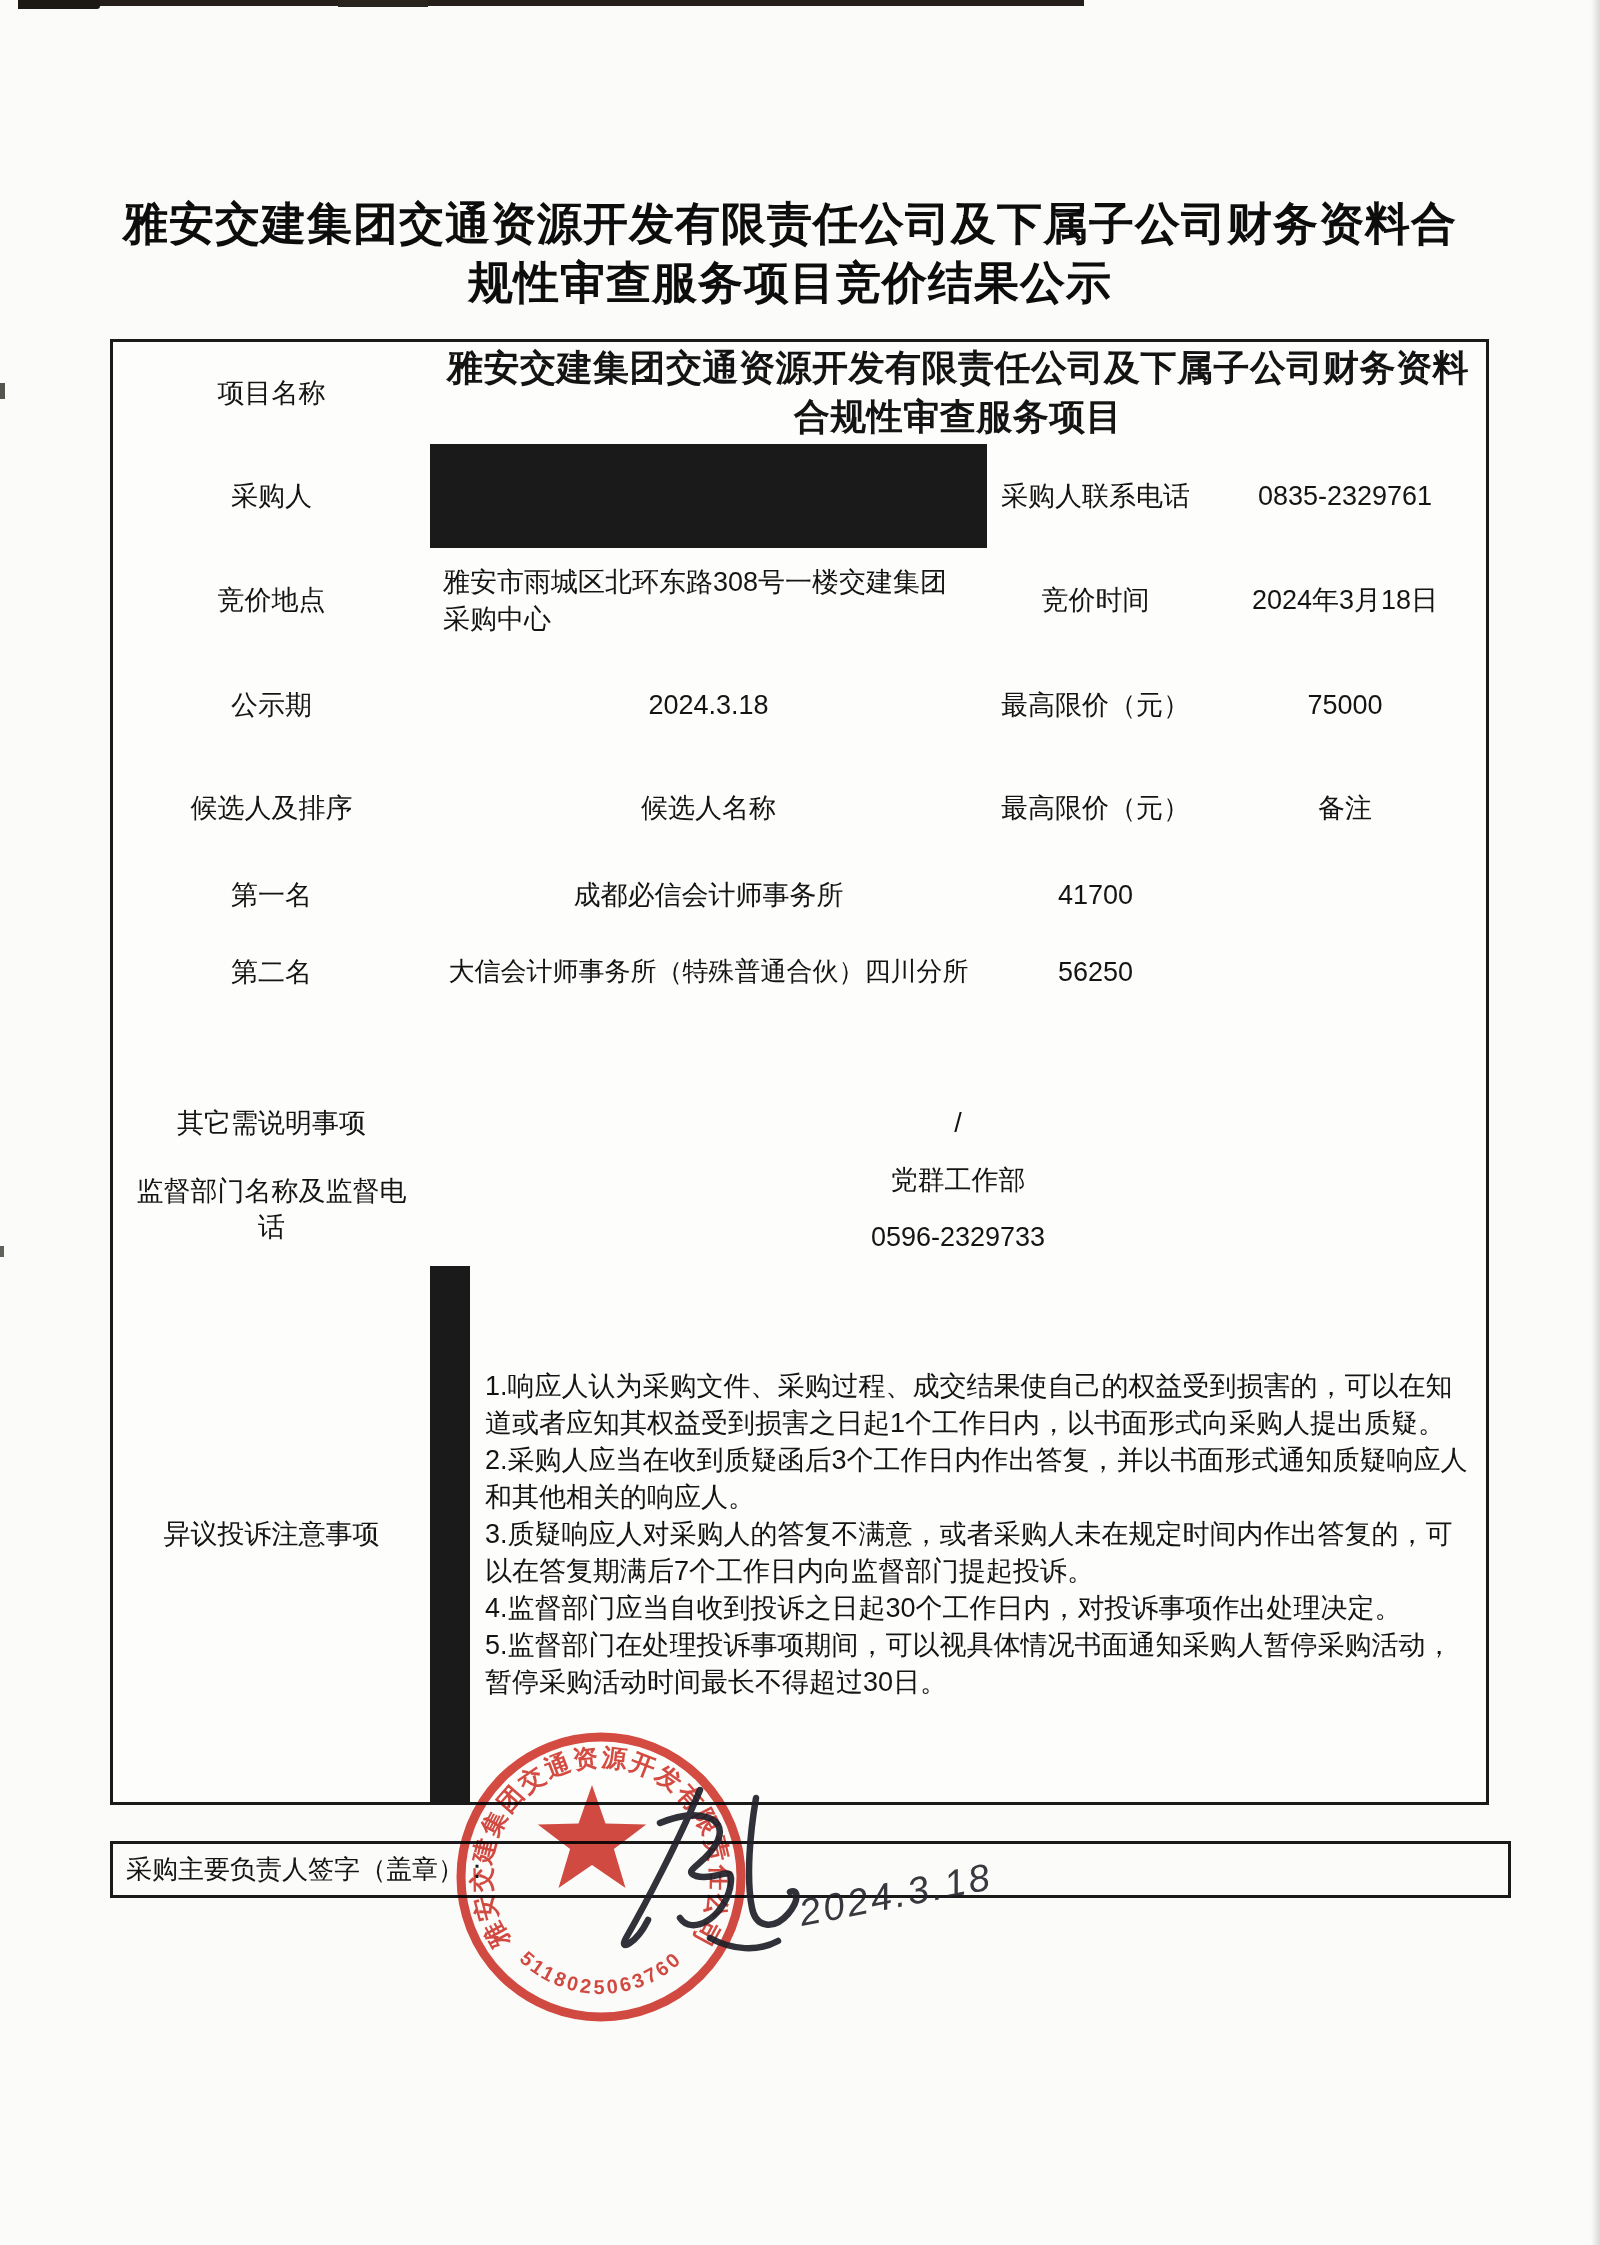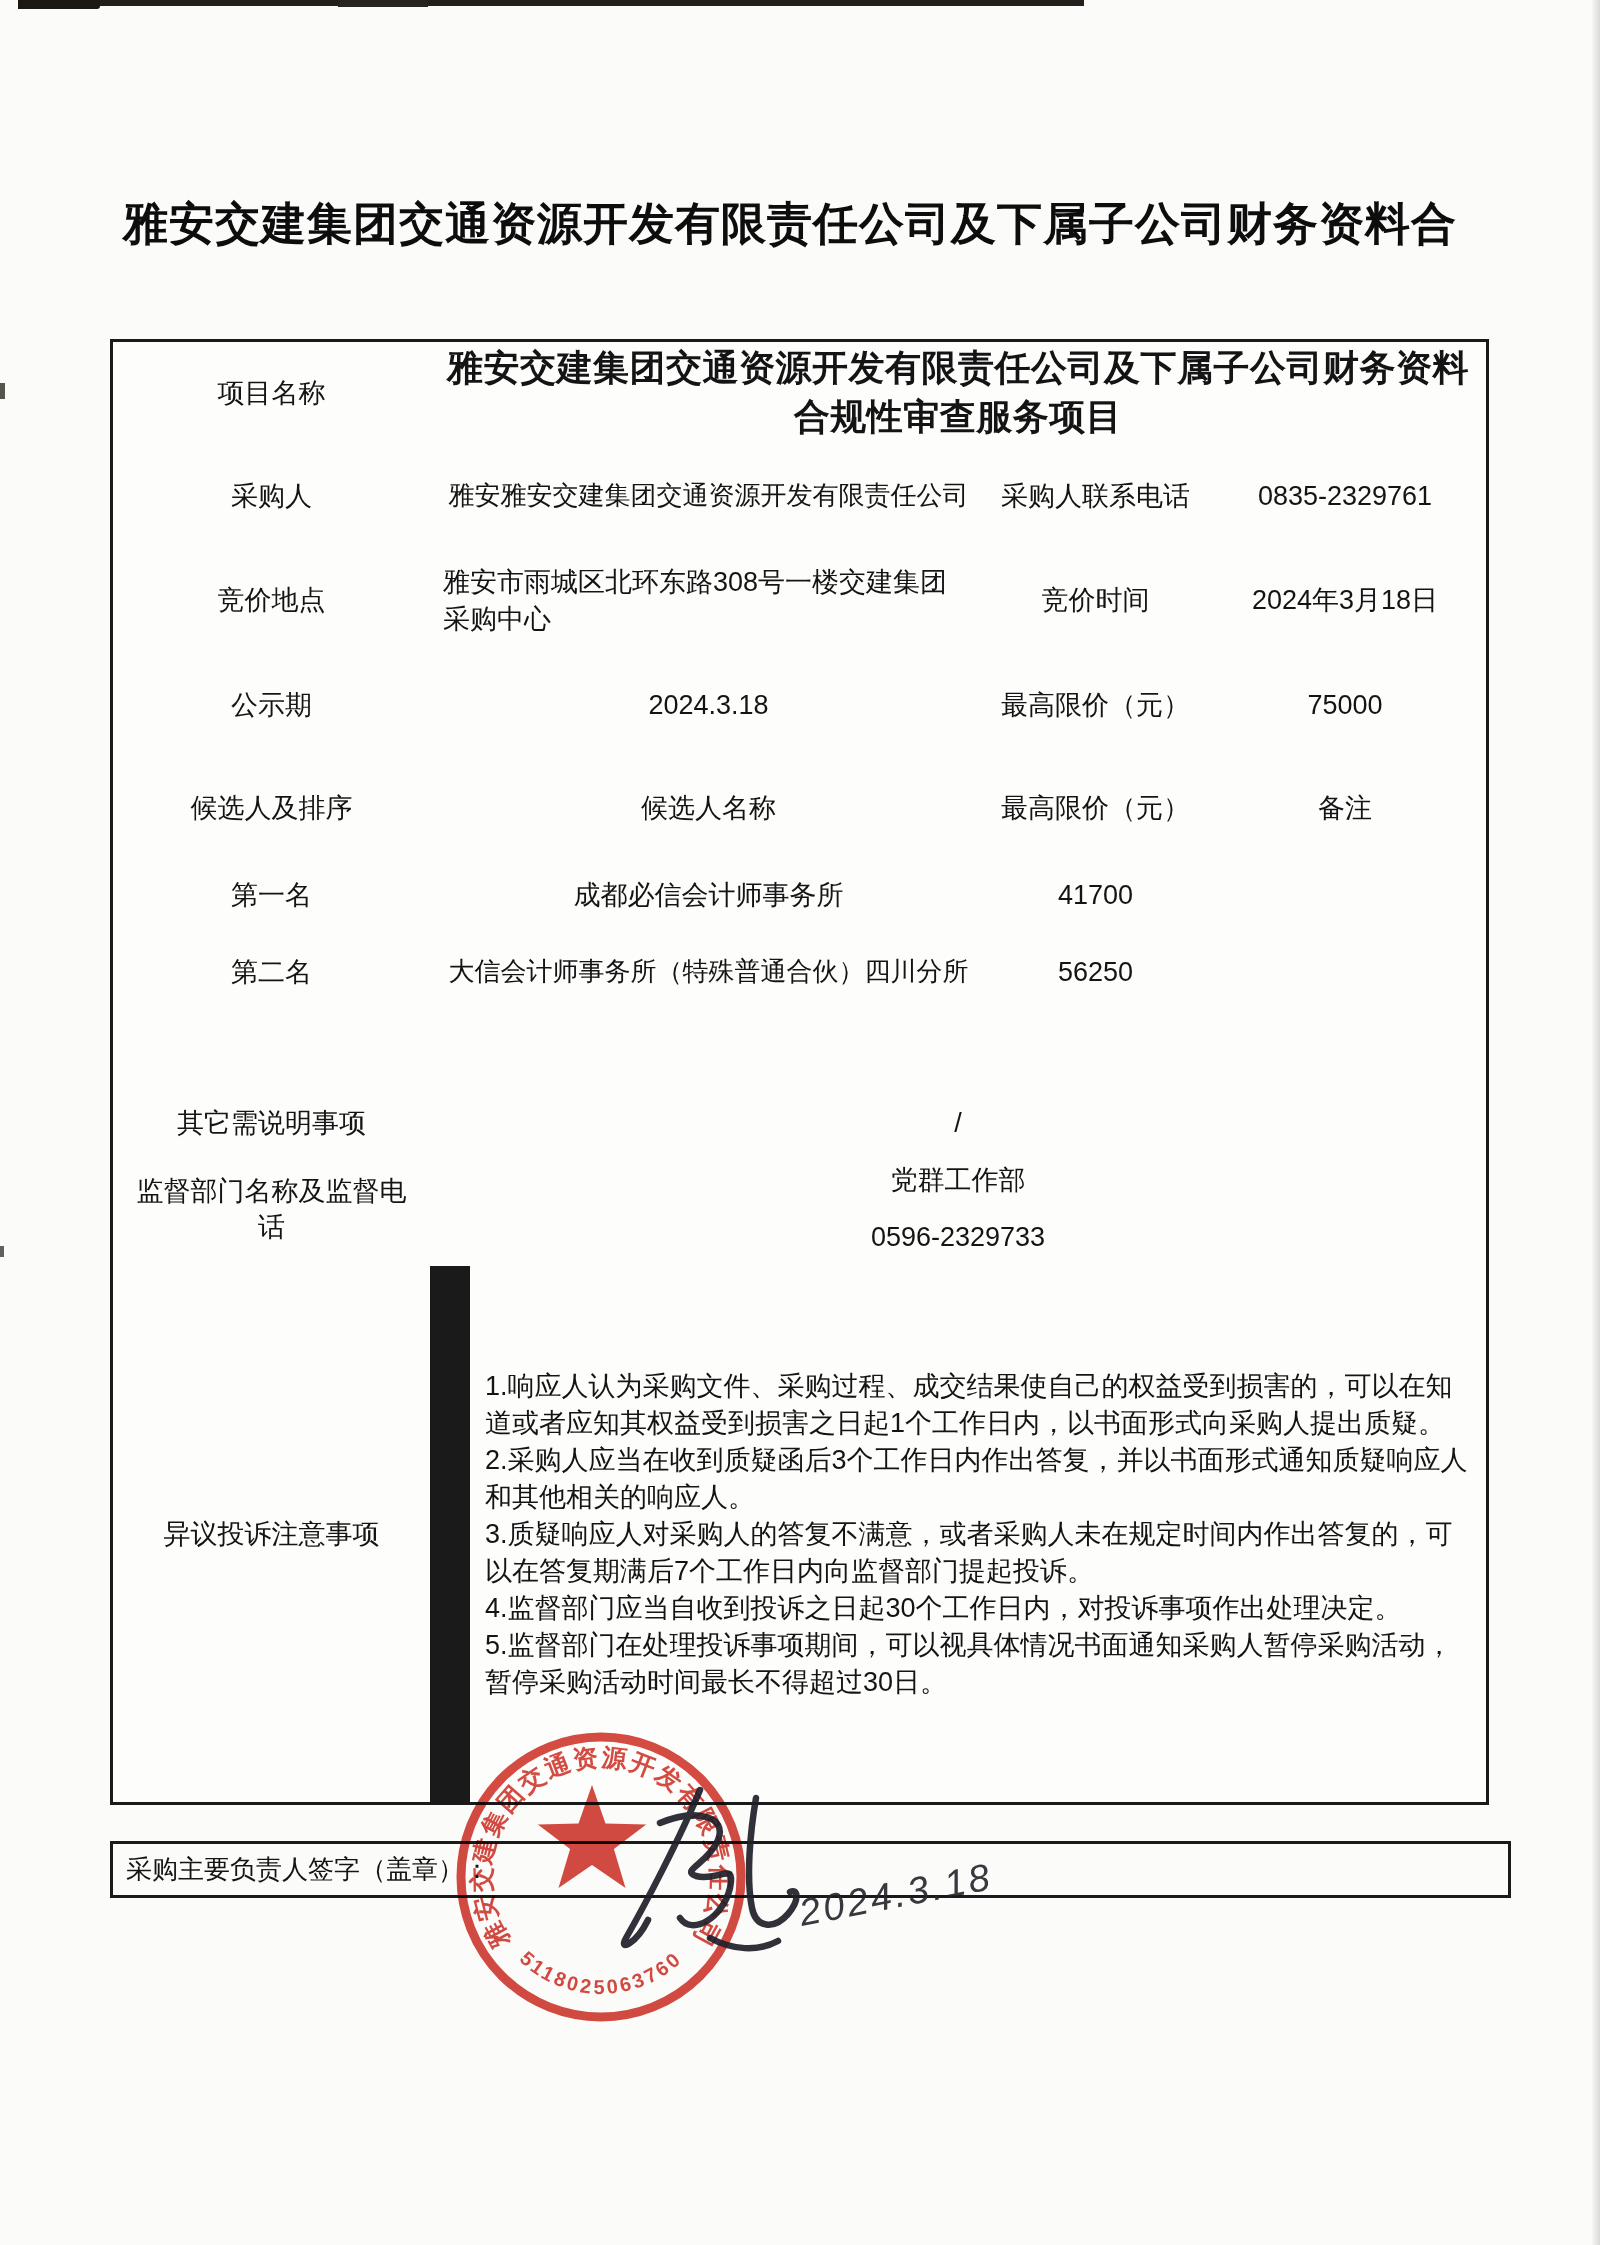--- a/index.html
+++ b/index.html
@@ -48,29 +48,28 @@
 
 <div>
 
   <div class="edge-right"></div>
   <div class="scan-strip"></div>
   <div class="scan-blob"></div>
   <div class="scan-blob2"></div>
   <div class="edge-mark1"></div>
   <div class="edge-mark2"></div>
 
-  <h1 class="title"><span>雅安交建集团交通资源开发有限责任公司及下属子公司财务资料合</span><br></h1>
+  <h1 class="title"><span>雅安交建集团交通资源开发有限责任公司及下属子公司财务资料合</span><br><span>规性审查服务项目竞价结果公示</span></h1>
 
   <div class="grid">
 
     <div class="c" style="grid-area:1/1/2/2">项目名称</div>
     <div class="c bold" style="grid-area:1/2/2/5">雅安交建集团交通资源开发有限责任公司及下属子公司财务资料合规性审查服务项目</div>
 
     <div class="c" style="grid-area:2/1/3/2">采购人</div>
-    <div class="c fs26" style="grid-area:2/2/3/3">雅安雅安交建集团交通资源开发有限责任公司</div>
     <div class="c" style="grid-area:2/3/3/4">采购人联系电话</div>
     <div class="c" style="grid-area:2/4/3/5">0835-2329761</div>
 
     <div class="c" style="grid-area:3/1/4/2">竞价地点</div>
     <div class="c left" style="grid-area:3/2/4/3">雅安市雨城区北环东路308号一楼交建集团采购中心</div>
     <div class="c" style="grid-area:3/3/4/4">竞价时间</div>
     <div class="c" style="grid-area:3/4/4/5">2024年3月18日</div>
 
     <div class="c" style="grid-area:4/1/5/2">公示期</div>
     <div class="c" style="grid-area:4/2/5/3">2024.3.18</div>

